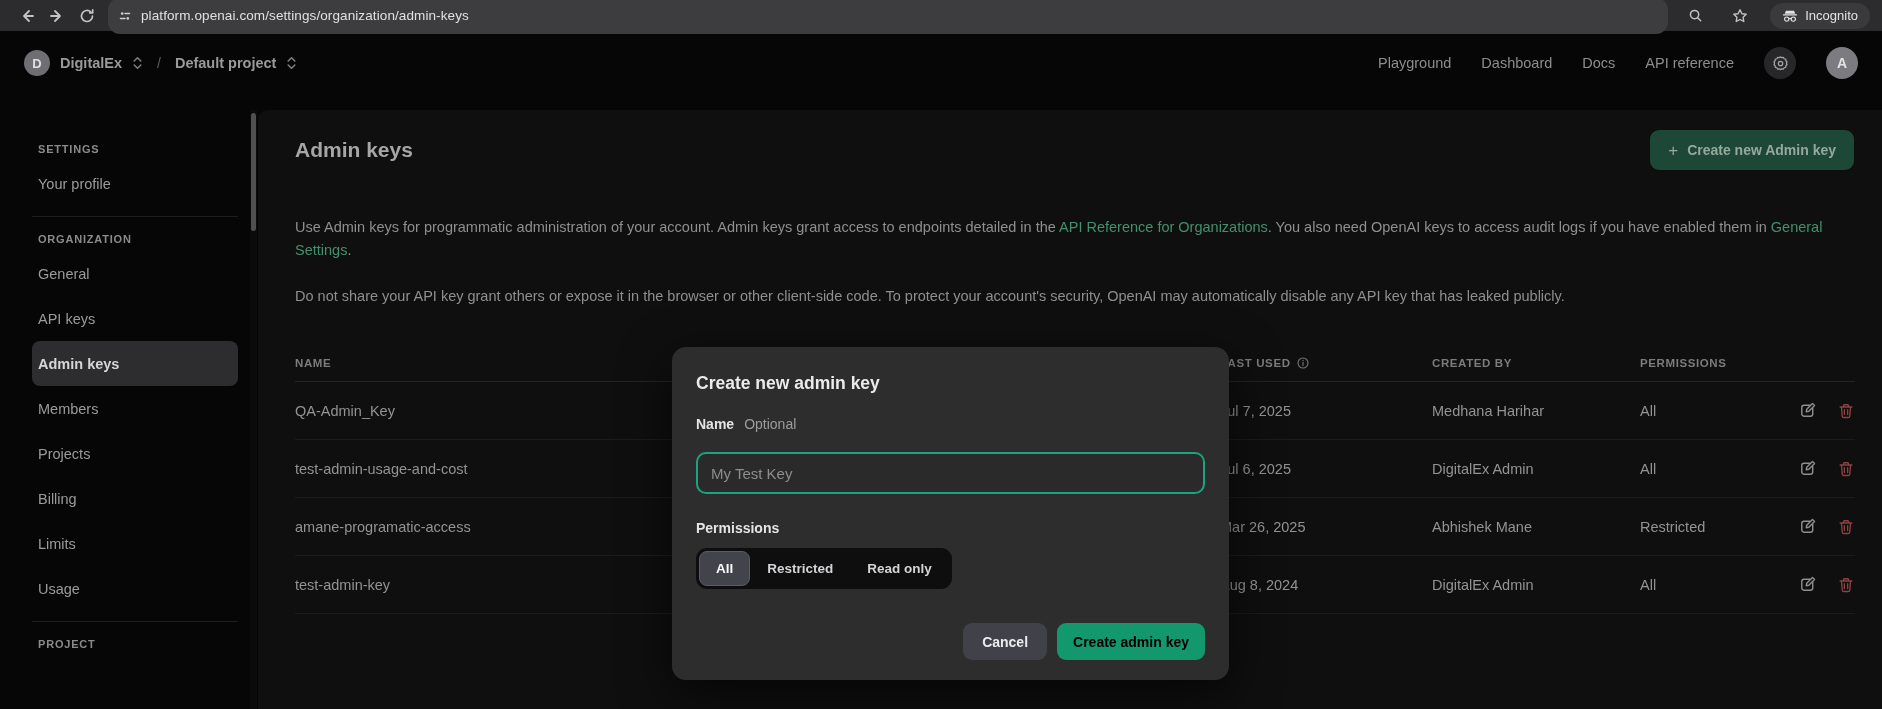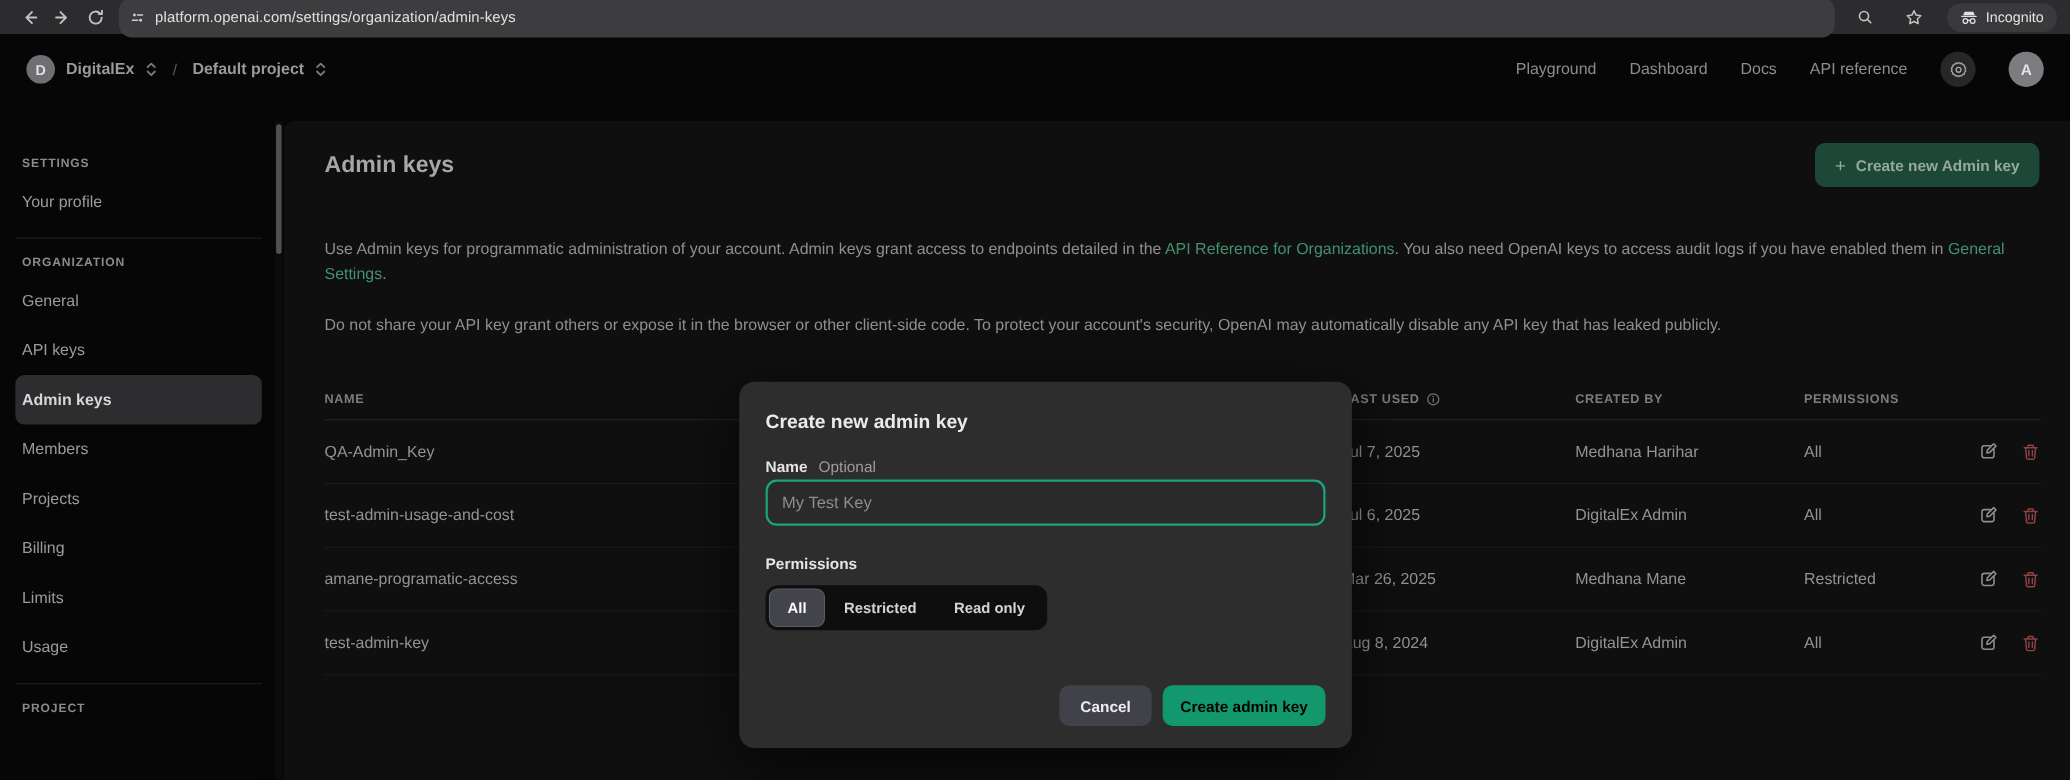--- a/index.html
+++ b/index.html
@@ -31,21 +31,21 @@
   .sel-ic { color:#7d7d7d; display:flex; align-items:center; cursor:pointer; }
   .crumb-slash { color:#5f5f5f; font-size:14px; margin:0 4px; }
   .head-right { margin-left:auto; display:flex; align-items:center; gap:30px; }
   .nav-link { color:#8d8d8d; font-size:14.5px; cursor:pointer; }
   .gear-btn { width:32px; height:32px; border-radius:50%; background:#27272a; display:flex;
     align-items:center; justify-content:center; color:#a3a3a3; cursor:pointer; }
   .avatar-lg { width:32px; height:32px; border-radius:50%; background:#7c7c80; color:#e3e3e3;
     font-size:14px; font-weight:700; display:flex; align-items:center; justify-content:center; cursor:pointer; }
 
   
-  .sidebar { position:absolute; top:64px; left:0; width:250px; bottom:0; padding:42px 12px 0 14px; }
+  .sidebar { position:absolute; top:64px; left:0; width:250px; bottom:0; padding:42px 12px 0 32px; }
   .side-section { height:24px; display:flex; align-items:center; padding-left:6px;
     color:#8b8b8b; font-size:11px; font-weight:700; letter-spacing:.8px; }
   .side-item { height:45px; display:flex; align-items:center; padding-left:6px;
     color:#9b9b9b; font-size:14.5px; border-radius:8px; cursor:pointer; }
   .side-item.active { background:#2d2d2f; color:#d6d6d6; font-weight:600; }
   .side-divider { height:1px; background:#1e1e1e; margin:10px 0; }
 
   .scrollbar { position:absolute; top:79px; left:250px; width:7px; bottom:0; background:#0b0b0b; }
   .scroll-thumb { position:absolute; top:3px; left:1px; width:5px; height:118px;
     background:#505050; border-radius:3px; }
@@ -75,21 +75,21 @@
   .ic-btn { background:none; border:none; padding:0; display:flex; cursor:pointer; }
 
   
   .modal { position:absolute; left:672px; top:347px; width:557px; height:333px; z-index:40;
     background:#2d2d2d; border-radius:14px; box-shadow:0 14px 50px rgba(0,0,0,.65);
     padding:26px 24px; }
   .modal-title { color:#ebebeb; font-size:17.5px; font-weight:700; }
   .field-label-row { margin-top:22px; display:flex; align-items:baseline; gap:10px; }
   .f-label { color:#e5e5e5; font-size:14px; font-weight:700; }
   .f-optional { color:#9c9c9c; font-size:14px; }
-  .name-input { margin-top:4px; width:509px; height:42px; background:#2a2a2a;
+  .name-input { margin-top:20px; width:509px; height:42px; background:#2a2a2a;
     border:2px solid #1ba47e; border-radius:10px; padding:0 13px; color:#dcdcdc;
     font-size:15px; font-family:inherit; outline:none; caret-color:#e8e8e8; }
   .name-input::placeholder { color:#8d8d8d; }
   .perm-label { margin-top:26px; }
   .segmented { margin-top:12px; display:inline-flex; align-items:center;
     background:#0e0e0f; border-radius:11px; padding:3px; }
   .seg-opt { padding:9px 16px; font-size:13.5px; font-weight:600; color:#d4d4d7;
     border-radius:8px; cursor:pointer; border:1px solid transparent; }
   .seg-opt.selected { background:#43434b; border:1px solid #5b5b63; color:#fafafa; }
   .modal-footer { position:absolute; right:24px; bottom:20px; display:flex; gap:10px; }
@@ -291,21 +291,21 @@
                   <path d="M3.5 5.5h13M8 3h4M7.5 3.2l-.4 2.3M12.5 3.2l.4 2.3M5 5.5l.8 10a1.8 1.8 0 0 0 1.8 1.7h4.8a1.8 1.8 0 0 0 1.8-1.7l.8-10M8.2 8.5v5.5M11.8 8.5v5.5"></path>
                 </svg>
               </span>
             </button>
         </div>
       </div>
 
       <div class="t-row">
         <div class="td">amane-programatic-access</div>
         <div class="td">Mar 26, 2025</div>
-        <div class="td">Medhana Mane</div>
+        <div class="td">Abhishek Mane</div>
         <div class="td">Restricted</div>
         <div class="row-actions">
           <button class="ic-btn">
               <span style="display:flex">
                 <svg width="19" height="19" viewBox="0 0 20 20" fill="none" stroke="#8e8e8e" stroke-width="1.5" stroke-linecap="round" stroke-linejoin="round">
                   <path d="M12.5 4.5H6.2A2.2 2.2 0 0 0 4 6.7v7.1A2.2 2.2 0 0 0 6.2 16h7.1a2.2 2.2 0 0 0 2.2-2.2V7.5"></path>
                   <path d="m15.2 2.6 2.2 2.2-6 6-2.7.5.5-2.7z"></path>
                 </svg>
               </span>
             </button>

